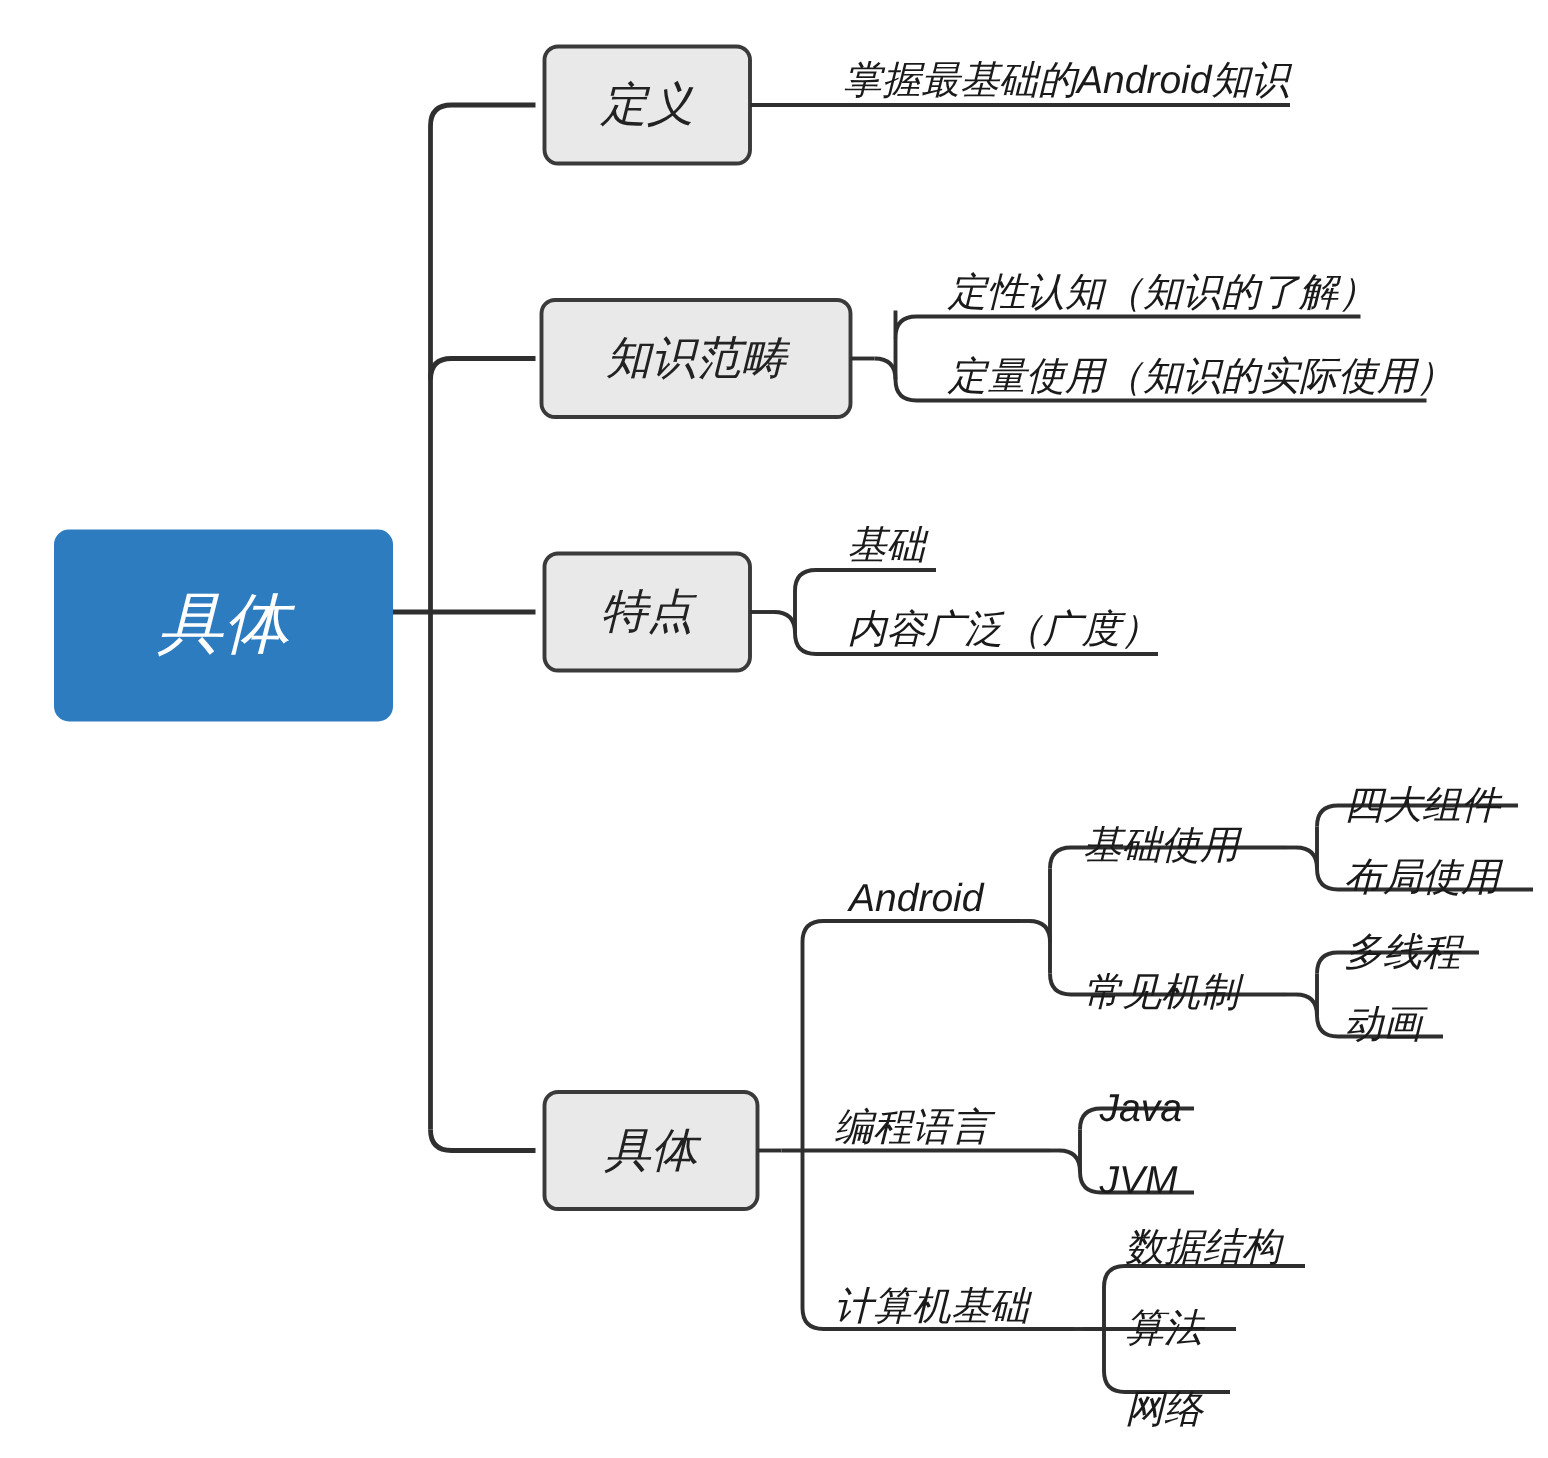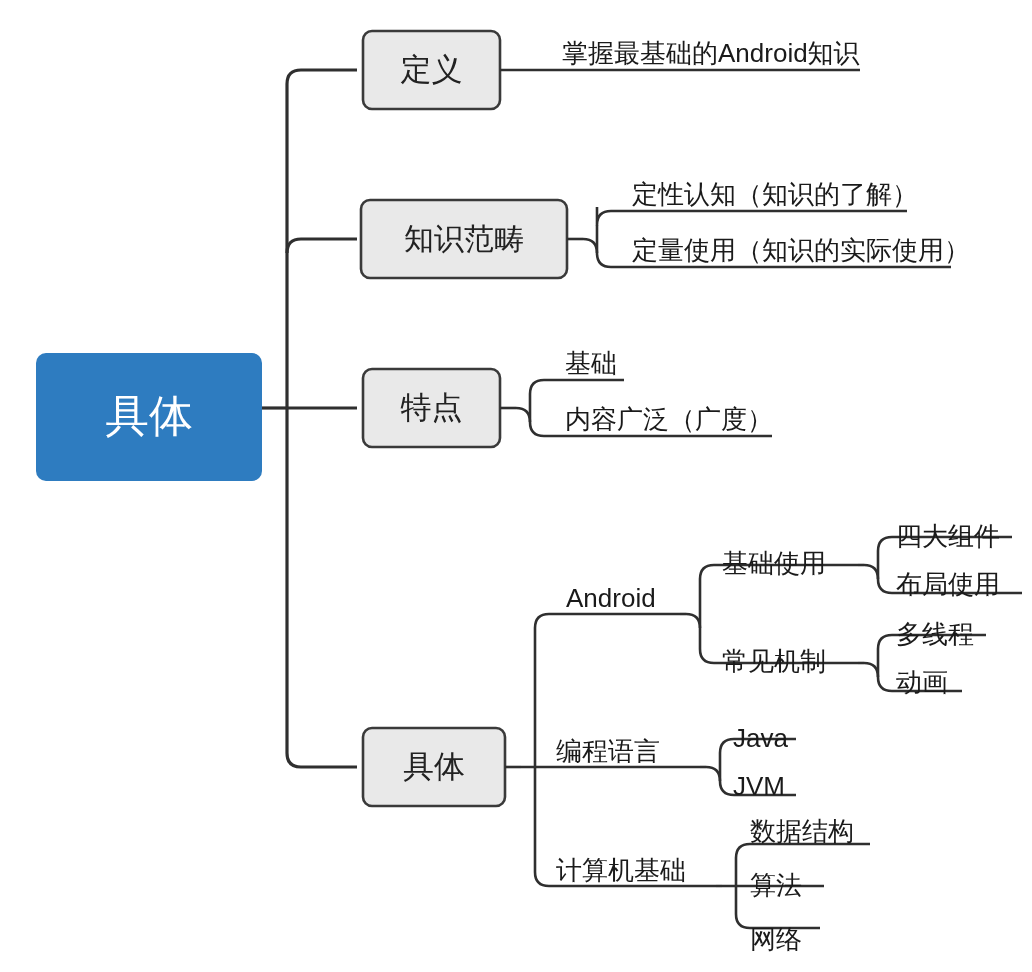--- a/index.html
+++ b/index.html
@@ -11,20 +11,21 @@
     width: 1032px;
     height: 972px;
     font-family: "Liberation Sans", "DejaVu Sans", sans-serif;
     overflow: hidden;
   }
   #mindmap-root {
     position: relative;
     width: 1032px;
     height: 920px;
     background: #ffffff;
+    font-style: italic;
   }
   svg.mm {
     position: absolute;
     left: 0;
     top: 0;
     width: 1032px;
     height: 972px;
   }
   .edge {
     fill: none;

